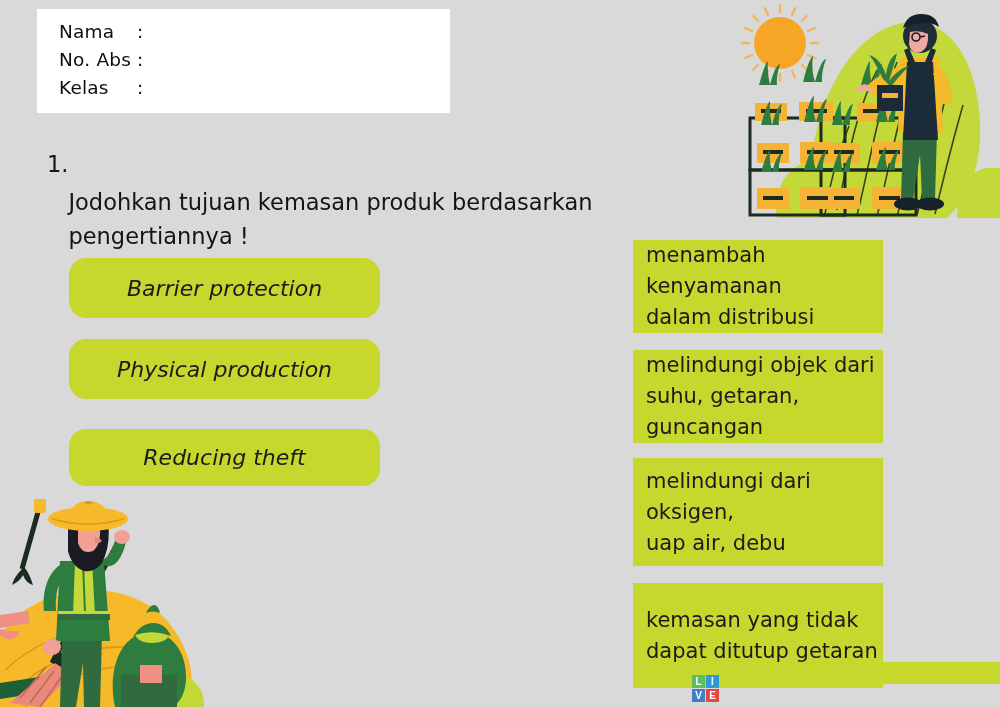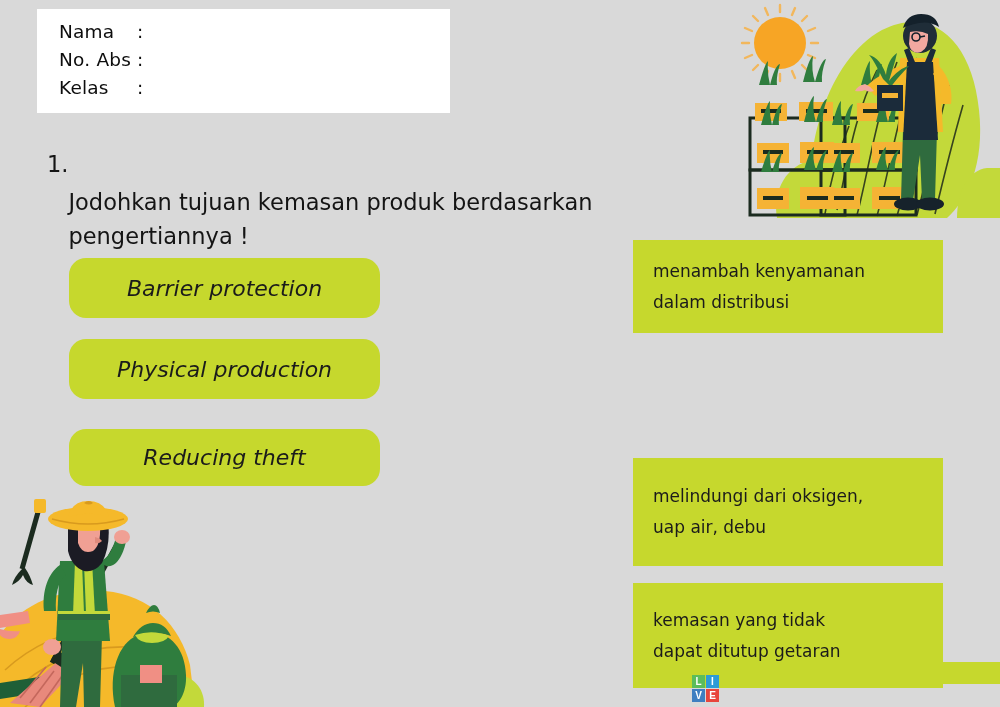--- a/index.html
+++ b/index.html
@@ -99,25 +99,25 @@
     font-family: "DejaVu Sans", sans-serif;
     text-align: center;
     border-radius: 17px;
   }
   .left-box-1 { top: 258px; height: 60px; }
   .left-box-2 { top: 339px; height: 60px; }
   .left-box-3 { top: 429px; height: 57px; }
 
   .right-box {
     left: 633px;
-    width: 310px;
+    width: 250px;
     justify-content: flex-start;
-    padding-left: 20px;
+    padding-left: 13px;
     padding-right: 4px;
-    font-size: 17px;
+    font-size: 21px;
     line-height: 31px;
     font-family: "DejaVu Sans", sans-serif;
   }
   .right-box-1 { top: 240px; height: 93px; }
   .right-box-2 { top: 350px; height: 93px; }
   .right-box-3 { top: 458px; height: 108px; }
   .right-box-4 { top: 583px; height: 105px; }
   .right-text { display: block; }
 
   
@@ -377,20 +377,26 @@
   <div class="match-box left-box left-box-3">
     <span>Reducing theft</span>
   </div>
 
   <div class="match-box right-box right-box-1">
     <span>
       <span class="right-text">menambah kenyamanan</span>
       <span class="right-text">dalam distribusi</span>
     </span>
   </div>
+  <div class="match-box right-box right-box-2">
+    <span>
+      <span class="right-text">melindungi objek dari</span>
+      <span class="right-text">suhu, getaran, guncangan</span>
+    </span>
+  </div>
   <div class="match-box right-box right-box-3">
     <span>
       <span class="right-text">melindungi dari oksigen,</span>
       <span class="right-text">uap air, debu</span>
     </span>
   </div>
   <div class="match-box right-box right-box-4">
     <span>
       <span class="right-text">kemasan yang tidak</span>
       <span class="right-text">dapat ditutup getaran</span>

